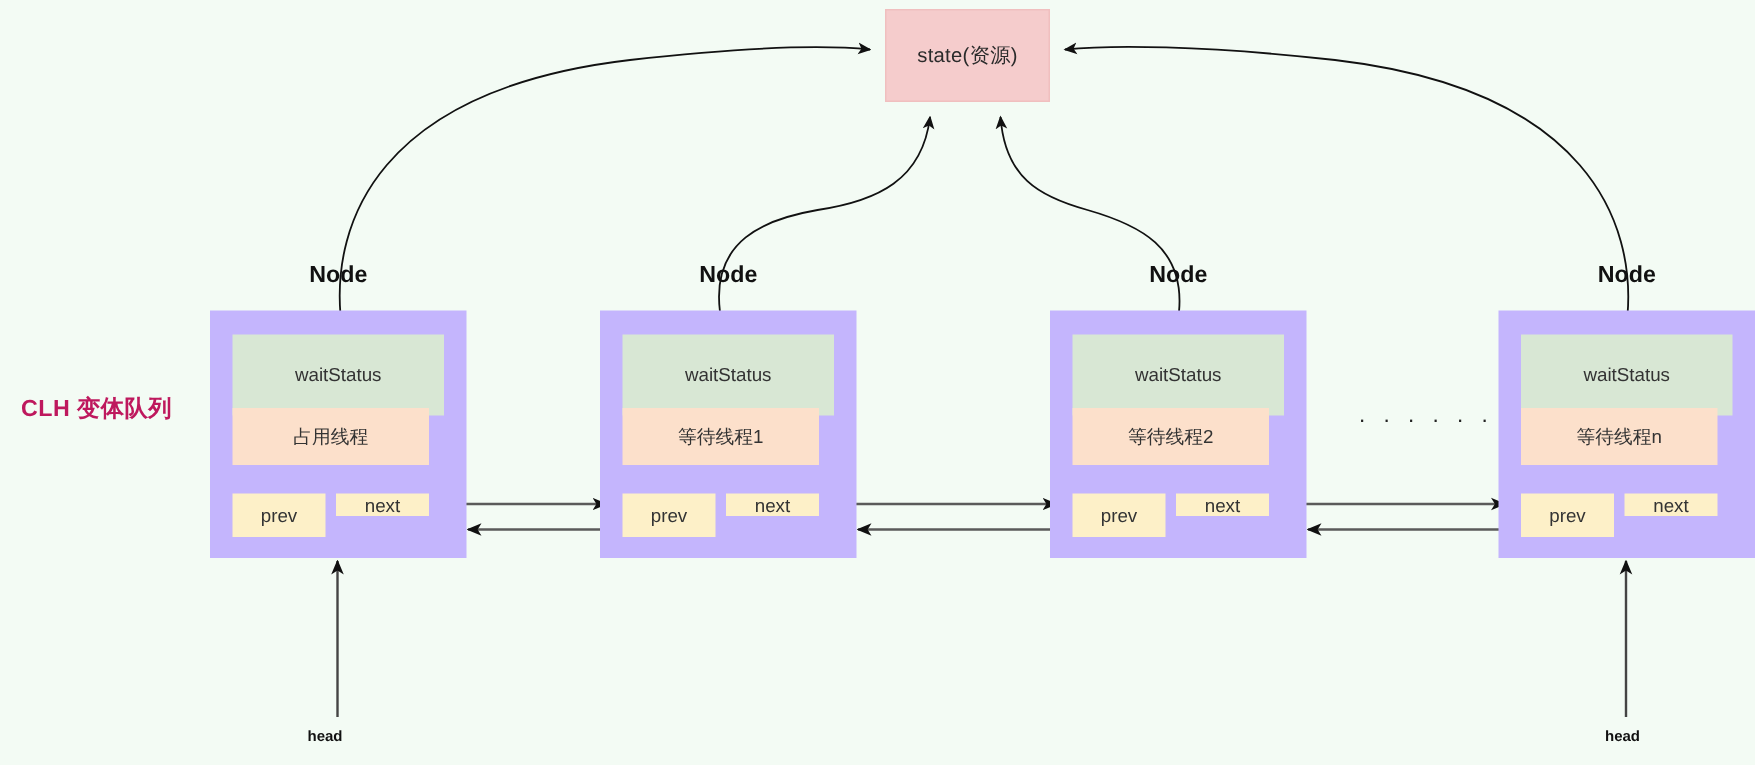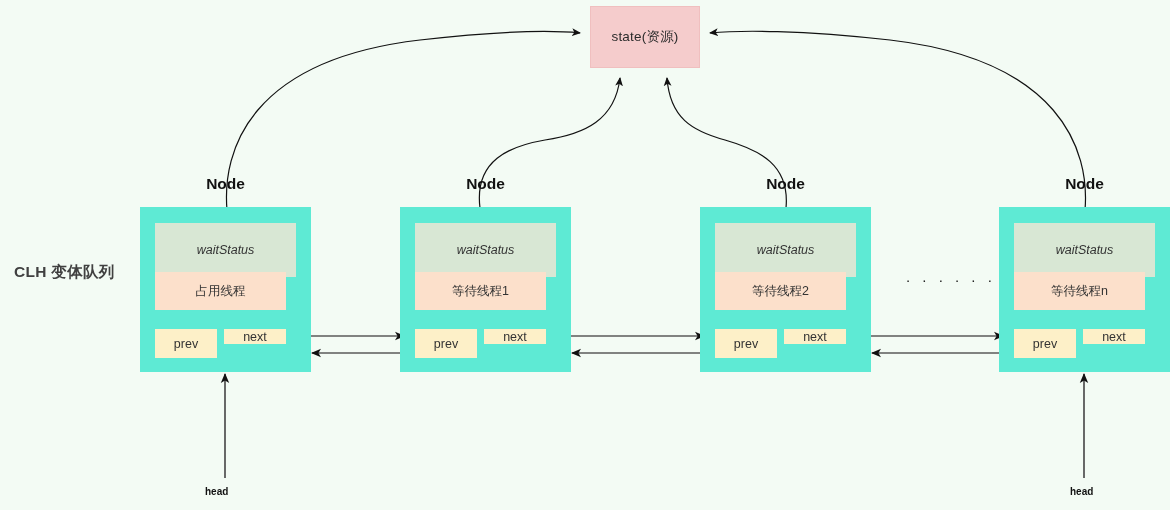--- a/index.html
+++ b/index.html
@@ -51,32 +51,32 @@
     letter-spacing: .2px;
   }
 
   
   .queue-caption {
     position: absolute;
     left: 14px;
     top: 262px;
     font-size: 15.5px;
     font-weight: bold;
-    color: #404040;
+    color: #be185d;
     letter-spacing: .3px;
     white-space: nowrap;
   }
 
   
   .node {
     position: absolute;
     top: 207px;
     width: 171px;
     height: 165px;
-    background: #5eead4;
+    background: #c4b5fd;
     z-index: 2;
     box-sizing: border-box;
   }
   .node-title {
     position: absolute;
     top: -32px;
     left: 50%;
     transform: translateX(-50%);
     font-size: 15.5px;
     font-weight: bold;
@@ -92,21 +92,20 @@
     box-sizing: border-box;
     font-size: 12.5px;
     color: #333;
   }
   .cell-wait {
     left: 15px;
     top: 16px;
     width: 141px;
     height: 54px;
     background: #d8e7d4;
-    font-style: italic;
   }
   .cell-thread {
     left: 15px;
     top: 65px;
     width: 131px;
     height: 38px;
     background: #fce0cb;
   }
   .cell-prev {
     left: 15px;

